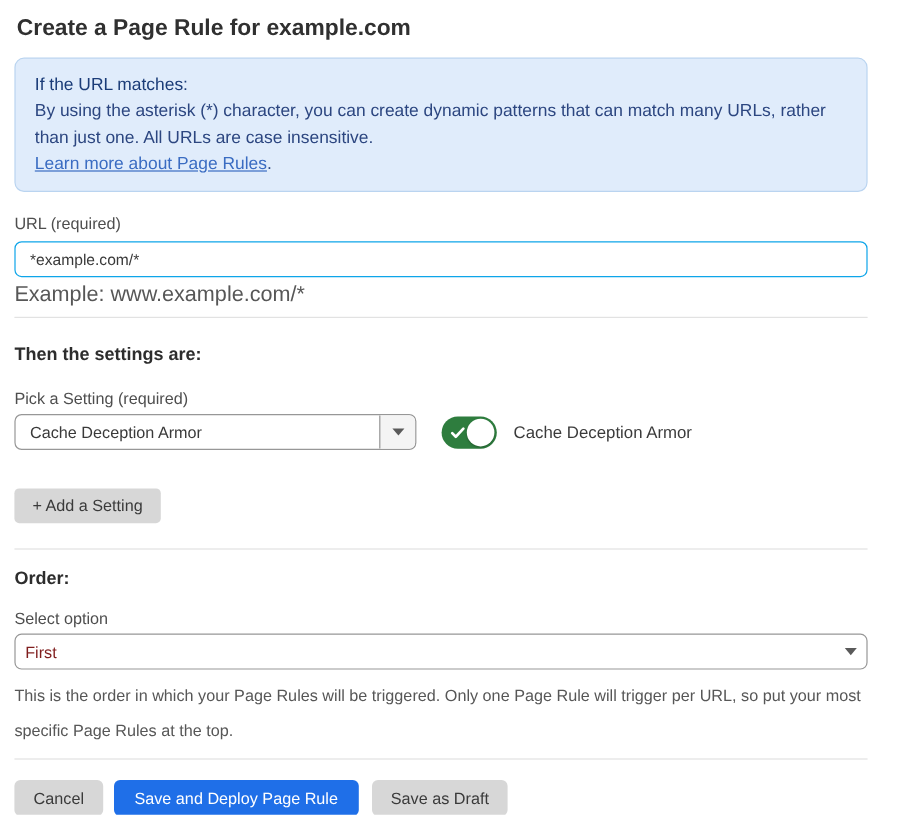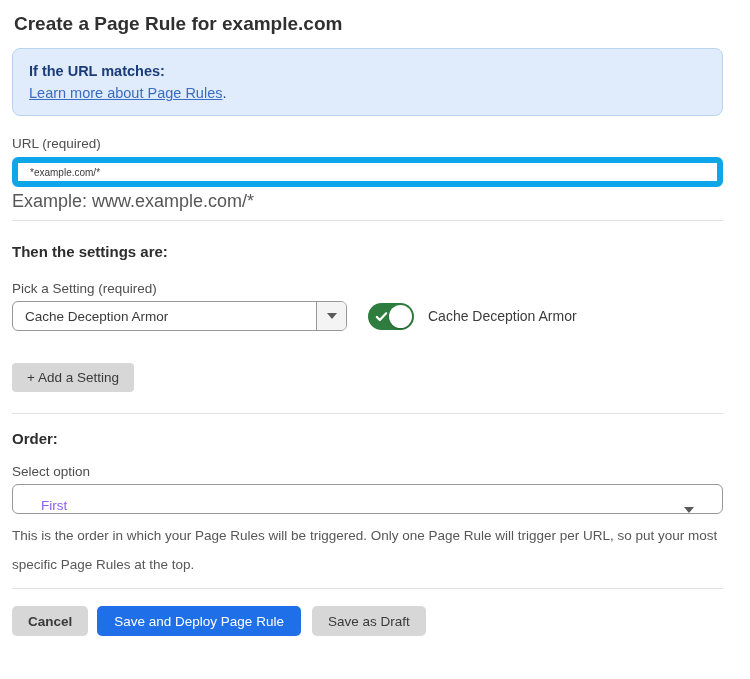--- a/index.html
+++ b/index.html
@@ -30,27 +30,27 @@
   }
   .info-box{
     background:var(--info-bg);
     border:1px solid var(--info-border);
     border-radius:8px;
     padding:11px 16px;
     font-size:14.5px;line-height:22px;
     color:var(--info-text);
     margin-bottom:18px;
   }
-  .info-heading{font-weight:bold;color:var(--info-heading);}
+  .info-heading{font-weight:normal;color:var(--info-heading);}
   .info-link{color:var(--link);text-decoration:underline;cursor:pointer;}
   .field-label{font-size:13.5px;color:#4e4e4e;line-height:16px;}
   .text-input{
     display:block;width:100%;height:30px;margin-top:5px;
-    border:6px solid #0ea5e9;border-radius:6px;
-    padding:0 12px;font-size:10px;color:#3a3a3a;
+    border:1px solid #0ea5e9;border-radius:6px;
+    padding:0 12px;font-size:13px;color:#3a3a3a;
     font-family:inherit;background:#fff;outline:none;
   }
   .helper{font-size:18px;color:#575757;line-height:16px;margin-top:6px;}
   hr.divider{border:none;border-top:1px solid #e2e2e2;}
   .hr-1{margin-top:11px;}
   .hr-2{margin-top:21px;}
   .hr-3{margin-top:9px;}
   .section-heading{font-size:15px;font-weight:bold;color:#2d2d2d;line-height:18px;}
   .h2-settings{margin-top:22px;}
   .h2-order{margin-top:16px;}
@@ -90,41 +90,42 @@
   }
   .toggle-label{font-size:14px;color:#3b3b3b;margin-left:14px;}
   .btn{
     display:inline-flex;align-items:center;justify-content:center;
     border:none;border-radius:5px;font-family:inherit;
     font-size:13.5px;cursor:pointer;
   }
   .btn-gray{background:var(--gray-button);color:#3a3a3a;}
   .btn-add{height:29px;padding:0 15px;margin-top:32px;border-radius:4px;}
   .order-select{
-    display:flex;align-items:flex-end;justify-content:space-between;
+    display:flex;align-items:center;justify-content:space-between;
     width:100%;height:30px;margin-top:4px;
     border:1px solid #979797;border-radius:6px;background:#fff;
-    padding:0 28px;font-size:13.5px;color:#8b5cf6;cursor:pointer;
+    padding:0 8px;font-size:13.5px;color:#7f1d1d;cursor:pointer;
   }
   .order-helper{font-size:13.5px;color:#575757;line-height:29px;margin-top:7px;}
   .actions{display:flex;align-items:center;margin-top:17px;}
   .actions .btn{height:30px;}
-  .btn-cancel{padding:0 16px;font-weight:bold;}
+  .btn-cancel{padding:0 16px;}
   .btn-draft{padding:0 16px;margin-left:11px;}
   .btn-deploy{background:var(--primary-button);color:#fff;padding:0 17px;margin-left:9px;}
 </style>
 </head>
 <body>
 
 <div class="container">
 
   <h1 class="page-title">Create a Page Rule for example.com</h1>
 
   <div class="info-box">
     <div class="info-heading">If the URL matches:</div>
+    <div>By using the asterisk (*) character, you can create dynamic patterns that can match many URLs, rather than just one. All URLs are case insensitive.</div>
     <div><a class="info-link">Learn more about Page Rules</a><span>.</span></div>
   </div>
 
   <label class="field-label">URL (required)</label>
   <input class="text-input" type="text" value="*example.com/*" style="">
   <div class="helper">Example: www.example.com/*</div>
 
   <hr class="divider hr-1">
 
   <h2 class="section-heading h2-settings">Then the settings are:</h2>

